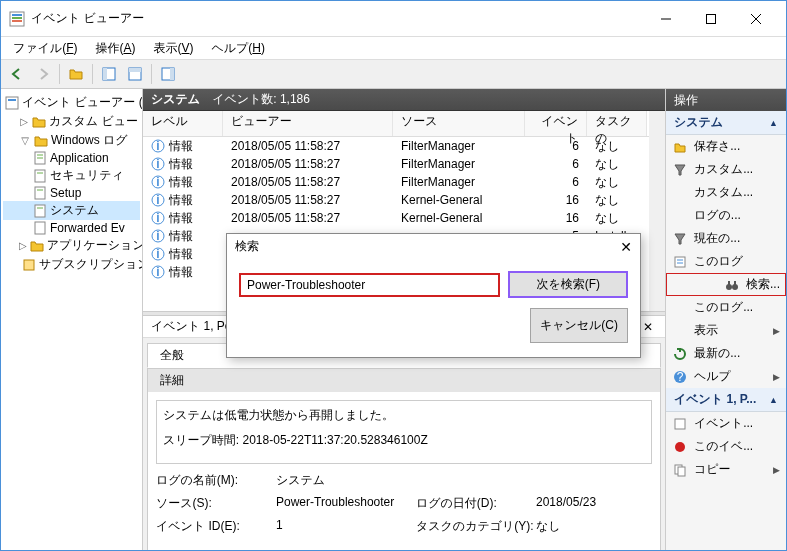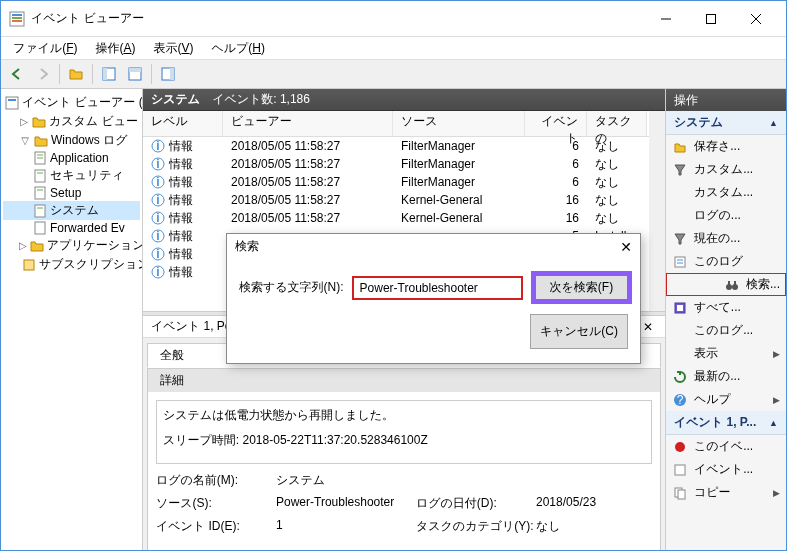--- a/index.html
+++ b/index.html
@@ -60,21 +60,21 @@
 .action-arrow { margin-left: auto; font-size: 9px; color: #555; }
 .scrollbar-v { width: 16px; background: #f0f0f0; }
 
 .search-dialog { position: absolute; left: 225px; top: 232px; width: 415px; background: #fff; border: 1px solid #888; box-shadow: 3px 3px 10px rgba(0,0,0,0.25); z-index: 100; }
 .sd-title { padding: 4px 8px; display: flex; align-items: center; }
 .sd-close { margin-left: auto; cursor: default; font-size: 14px; }
 .sd-body { padding: 12px 12px 14px 12px; display: flex; flex-direction: column; gap: 10px; }
 .sd-row { display: flex; align-items: center; gap: 8px; }
 .sd-label { white-space: nowrap; }
 .sd-input { flex: 1; border: 2px solid #d02020; padding: 3px 6px; font-family: inherit; font-size: 12px; }
-.sd-btn { padding: 3px 14px; background: #e1e1e1; border: 5px solid #8b5cf6; cursor: default; white-space: nowrap; }
+.sd-btn { padding: 3px 26px; background: #e1e1e1; border: 2px solid #8b5cf6; cursor: default; white-space: nowrap; }
 .sd-btn.default { border: 1px solid #a3a3a3; padding: 8px 9px; }
 .sd-btns { display: flex; justify-content: flex-end; }
 svg { display: block; }
 </style>
 </head>
 <body>
 
 <div class="titlebar">
   <span class="titlebar-icon">
     <svg width="16" height="16">
@@ -451,29 +451,20 @@
             <svg width="14" height="14">
               <circle cx="4" cy="9" r="3" fill="#555"></circle>
               <circle cx="10" cy="9" r="3" fill="#555"></circle>
               <rect x="3" y="3" width="2" height="4" fill="#555"></rect>
               <rect x="9" y="3" width="2" height="4" fill="#555"></rect>
             </svg>
           </span>
           <span>検索...</span>
         </div>
     <div class="action-item">
-          <span class="action-icon">
-            <svg width="14" height="14">
-              <rect x="2" y="2" width="10" height="10" fill="#6a5acd" stroke="#4b3a9d"></rect>
-              <rect x="4" y="4" width="6" height="6" fill="#fff"></rect>
-            </svg>
-          </span>
-          <span>すべて...</span>
-        </div>
-    <div class="action-item">
           <span class="action-icon"></span>
           <span>このログ...</span>
         </div>
     <div class="action-item">
           <span class="action-icon"></span>
           <span>表示</span>
           <span class="action-arrow">▶</span>
         </div>
     <div class="action-item">
           <span class="action-icon">
@@ -494,32 +485,32 @@
           <span>ヘルプ</span>
           <span class="action-arrow">▶</span>
         </div>
     <div class="actions-section">
           <span>イベント 1, P...</span>
           <span class="actions-collapse">▲</span>
         </div>
     <div class="action-item">
           <span class="action-icon">
             <svg width="14" height="14">
+              <rect x="2" y="2" width="10" height="10" fill="#fff" stroke="#888"></rect>
+            </svg>
+          </span>
+          <span>イベント...</span>
+        </div>
+    <div class="action-item">
+          <span class="action-icon">
+            <svg width="14" height="14">
               <circle cx="7" cy="7" r="5" fill="#d02020"></circle>
             </svg>
           </span>
           <span>このイベ...</span>
-        </div>
-    <div class="action-item">
-          <span class="action-icon">
-            <svg width="14" height="14">
-              <rect x="2" y="2" width="10" height="10" fill="#fff" stroke="#888"></rect>
-            </svg>
-          </span>
-          <span>イベント...</span>
         </div>
     <div class="action-item">
           <span class="action-icon">
             <svg width="14" height="14">
               <rect x="2" y="2" width="7" height="9" fill="#fff" stroke="#888"></rect>
               <rect x="5" y="4" width="7" height="9" fill="#fff" stroke="#888"></rect>
             </svg>
           </span>
           <span>コピー</span>
           <span class="action-arrow">▶</span>
@@ -529,21 +520,20 @@
   </div>
 </div>
 
 <div class="search-dialog">
   <div class="sd-title">
     <span>検索</span>
     <span class="sd-close">✕</span>
   </div>
   <div class="sd-body">
     <div class="sd-row">
-      <span class="sd-label">検索する文字列(N):</span>
       <input class="sd-input" value="Power-Troubleshooter" style="">
       <button class="sd-btn">次を検索(F)</button>
     </div>
     <div class="sd-btns">
       <button class="sd-btn default">キャンセル(C)</button>
     </div>
   </div>
 </div>
 
 </body></html>

